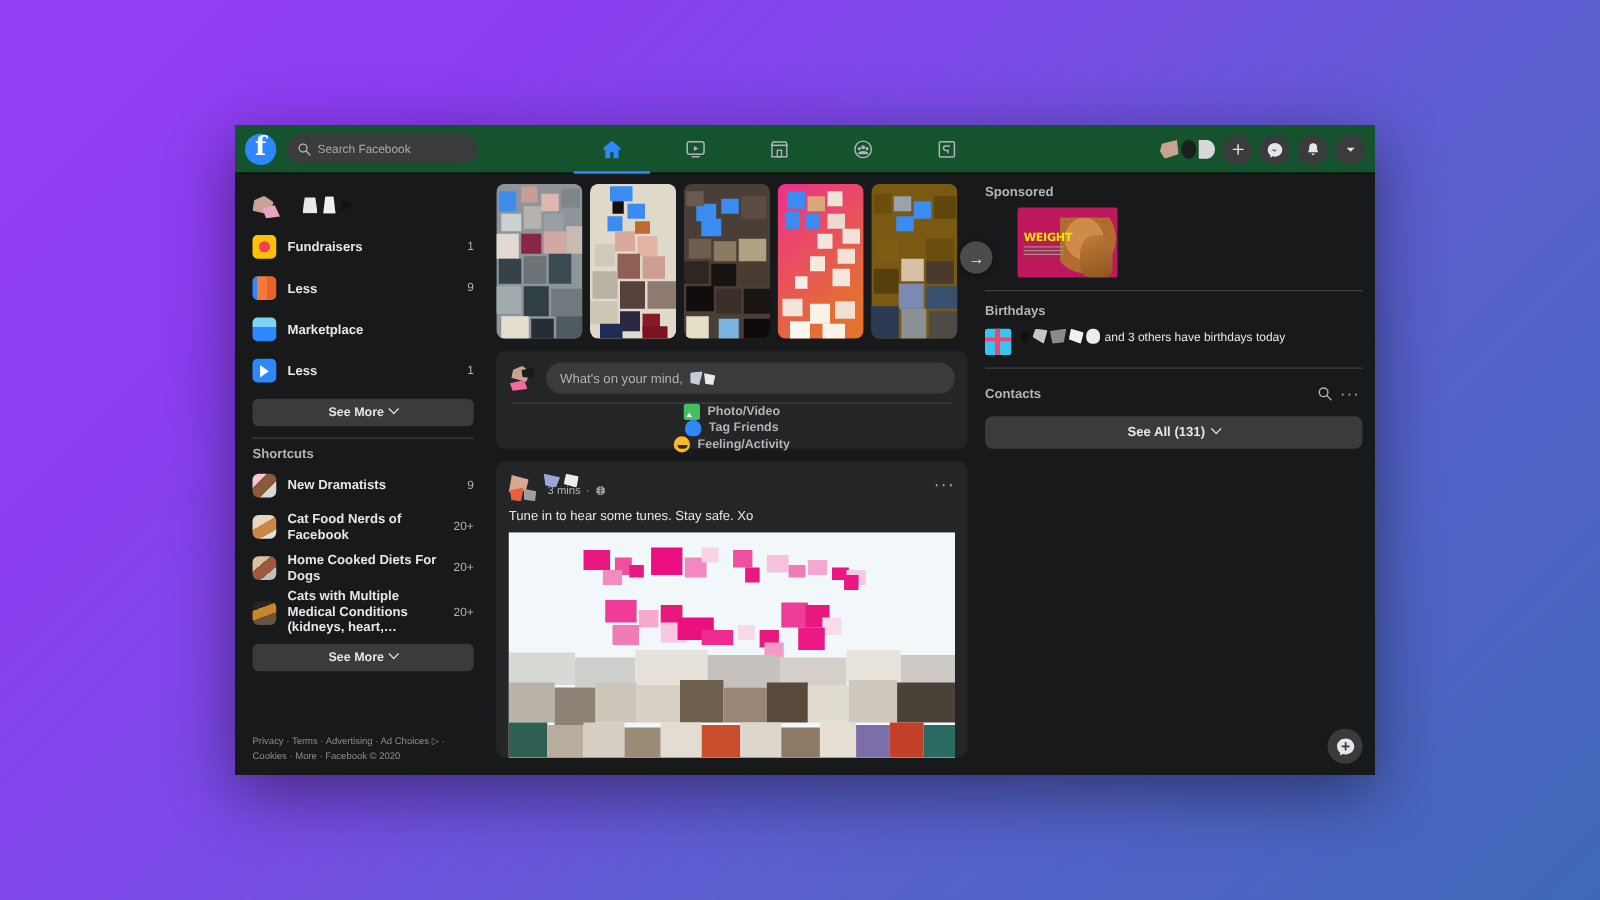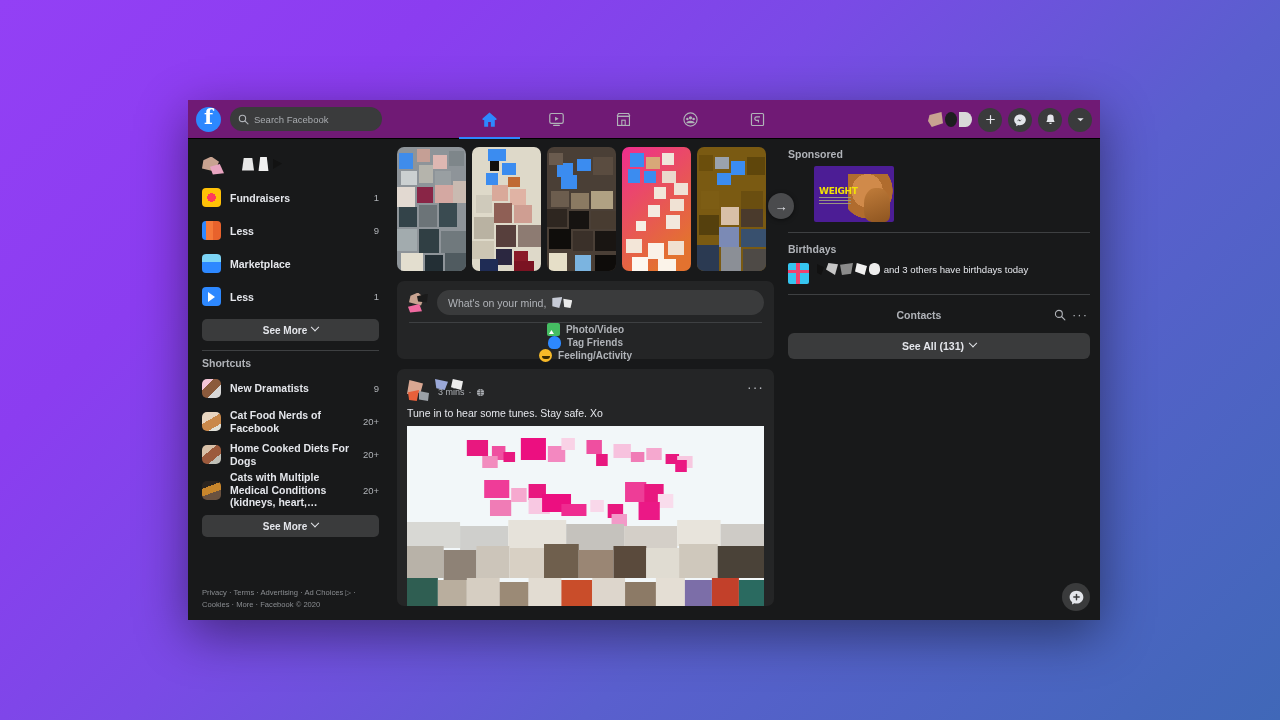--- a/index.html
+++ b/index.html
@@ -15,21 +15,21 @@
   
   #window {
     position: absolute; left: 188px; top: 100px;
     width: 912px; height: 520px;
     background: #18191a; overflow: hidden;
     box-shadow: 0 14px 48px rgba(0,0,0,.45);
   }
 
   
   #topbar {
-    height: 39px; background: #701a75;
+    height: 39px; background: #14532d;
     display: flex; align-items: center;
     position: relative;
     border-bottom: 1px solid #000;
   }
   #fb-logo {
     width: 25px; height: 25px; border-radius: 50%;
     background: #2d88ff; margin-left: 8px; flex: none;
     position: relative;
   }
   #fb-logo::after {
@@ -196,21 +196,21 @@
   .rsec-title { font-size: 10.5px; color: #b0b3b8; font-weight: bold; }
   #ad-row { display: flex; gap: 8px; margin-top: 8px; }
   #ad-logo {
     width: 26px; height: 26px; border-radius: 50%; background: #3a3b3c; flex: none;
     display: flex; flex-direction: column; align-items: center; justify-content: center;
     font-size: 5.2px; color: #e4e6eb; font-weight: bold; line-height: 1.15; letter-spacing: .3px;
   }
   #ad-title { font-size: 10px; color: #e4e6eb; font-weight: bold; }
   #ad-sub { font-size: 8.6px; color: #b0b3b8; margin-top: 1px; }
   #ad-img {
-    margin: 6px 0 0 26px; width: 80px; height: 56px; background: #4c1d95;
+    margin: 6px 0 0 26px; width: 80px; height: 56px; background: #be185d;
     position: relative; overflow: hidden; border-radius: 2px; text-align: center;
   }
   #ad-weight { position: absolute; left: 5px; top: 20px; font-size: 9px; font-weight: bold;
                color: #f2e205; font-family: "DejaVu Sans", sans-serif; letter-spacing: -.3px; }
   #ad-lines { position: absolute; left: 5px; top: 31px; width: 32px; }
   #ad-lines div { height: 1.4px; background: #9a9480; margin-bottom: 1.6px; }
   #ad-dog { position: absolute; right: -2px; bottom: 0; width: 48px; height: 48px;
             background: radial-gradient(ellipse at 40% 35%, #d08a4a 0 38%, #b06c2e 38% 62%, rgba(0,0,0,0) 63%); }
   #ad-dog2 { position: absolute; right: 4px; bottom: 0; width: 26px; height: 34px;
              background: linear-gradient(160deg,#c07c3a,#8e5520); border-radius: 45% 45% 20% 30%; }
@@ -223,21 +223,21 @@
   #gift::after { content:""; position:absolute; left:0; top:7px; width:21px; height:3px; background:#f0436f; }
   #bday-text { font-size: 9.6px; color: #e4e6eb; line-height: 1.5; }
   .bredact { display: inline-block; vertical-align: -2px; background: #d8d8d8; margin: 0 1px; }
   .b1 { width: 7px; height: 11px; background: #111; clip-path: polygon(0 0,100% 30%,60% 100%,0 80%); }
   .b2 { width: 12px; height: 12px; background: #c6c6c6; clip-path: polygon(20% 0,100% 10%,75% 100%,0 55%); }
   .b3 { width: 13px; height: 12px; background: #8b8b8b; clip-path: polygon(0 15%,100% 0,85% 90%,15% 100%); }
   .b4 { width: 12px; height: 12px; background: #f0f0f0; clip-path: polygon(15% 0,100% 25%,80% 100%,0 70%); }
   .b5 { width: 11px; height: 12px; background: #ededed; border-radius: 45% 45% 40% 40%; }
 
   #contacts-head { display: flex; align-items: center; margin-top: 4px; }
-  #contacts-head .rsec-title { flex: 1; text-align: center; }
+  #contacts-head .rsec-title { flex: 1; }
   .rh-ico { width: 20px; height: 20px; display: flex; align-items: center; justify-content: center; color: #b0b3b8; }
   #see-all {
     margin-top: 8px; height: 26px; background: #3a3b3c; border-radius: 6px;
     display: flex; align-items: center; justify-content: center; gap: 6px;
     font-size: 10.5px; color: #e4e6eb; font-weight: bold;
   }
   #msg-fab {
     position: absolute; right: 10px; bottom: 9px;
     width: 28px; height: 28px; border-radius: 50%; background: #3a3b3c;
     display: flex; align-items: center; justify-content: center;

